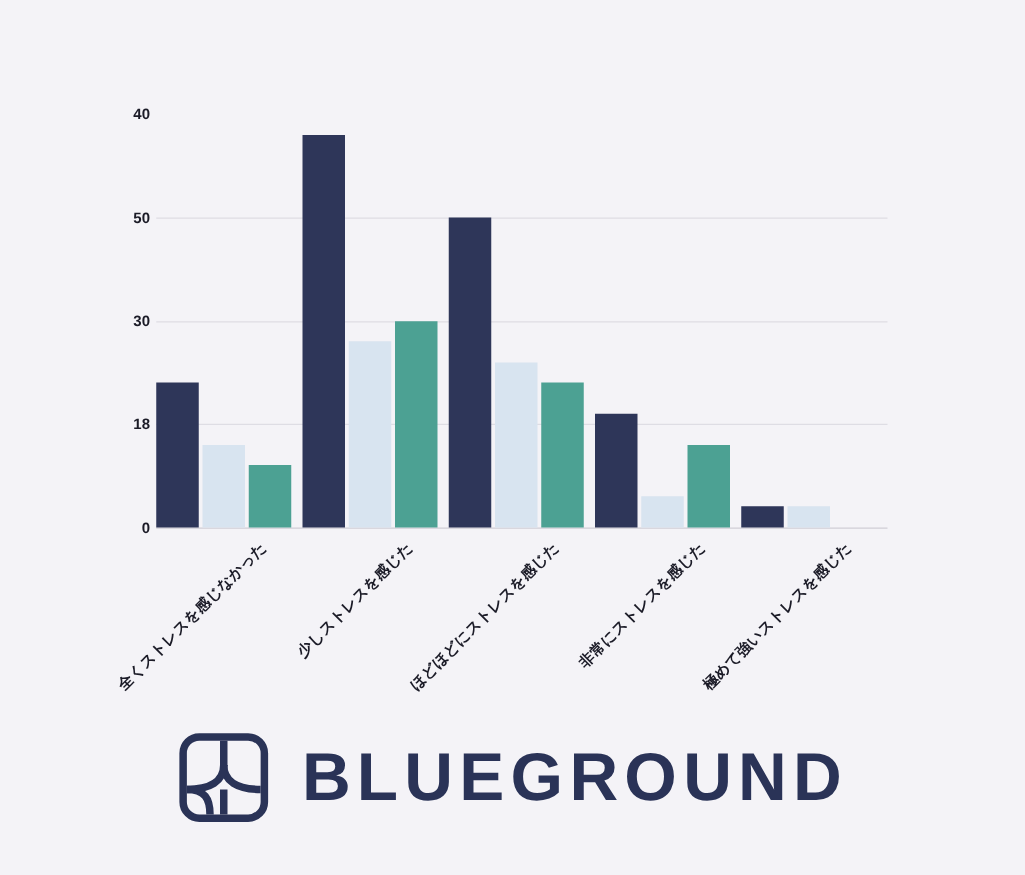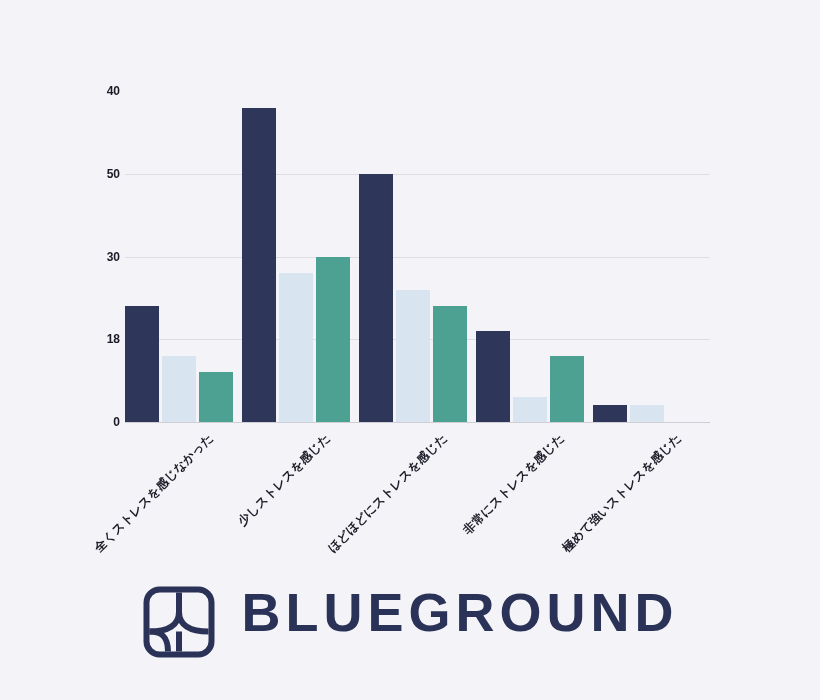--- a/index.html
+++ b/index.html
@@ -126,21 +126,21 @@
   }
 
   
   #brand {
     position: absolute;
     left: 0;
     top: 585px;
     width: 820px;
     display: flex;
     justify-content: center;
-    align-items: flex-start;
+    align-items: center;
     gap: 26px;
   }
   #brand-mark {
     width: 74px;
     height: 74px;
     flex: 0 0 auto;
     display: block;
   }
   #brand-word {
     font-size: 54px;

